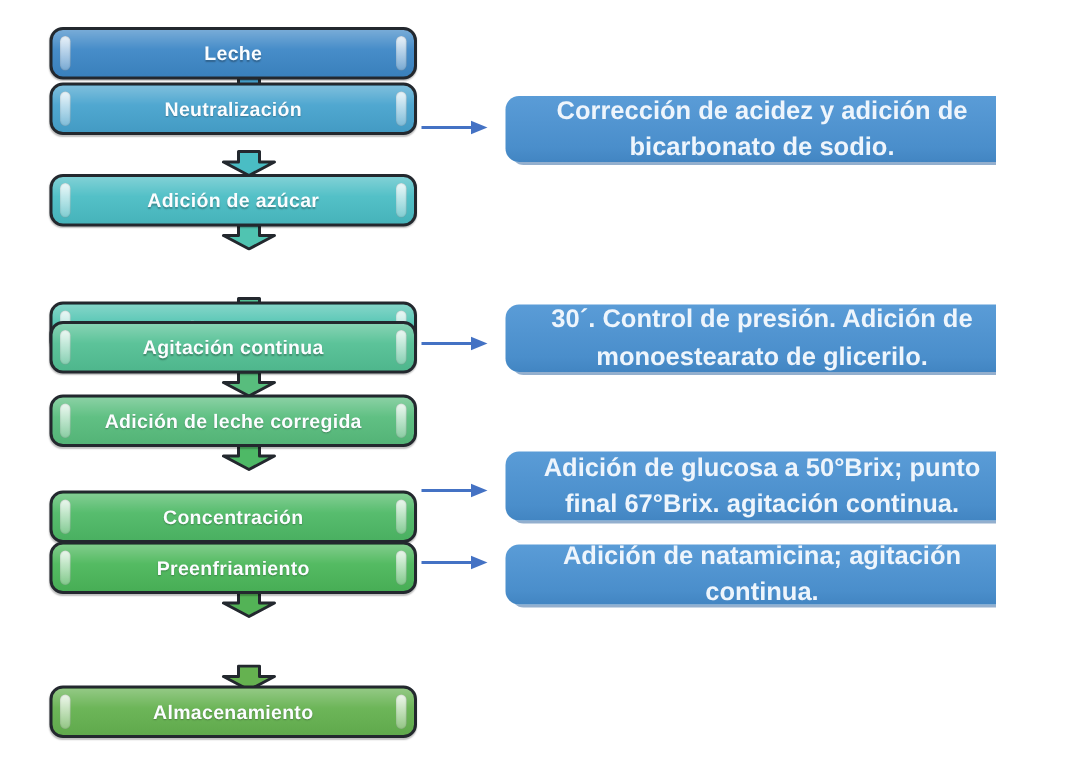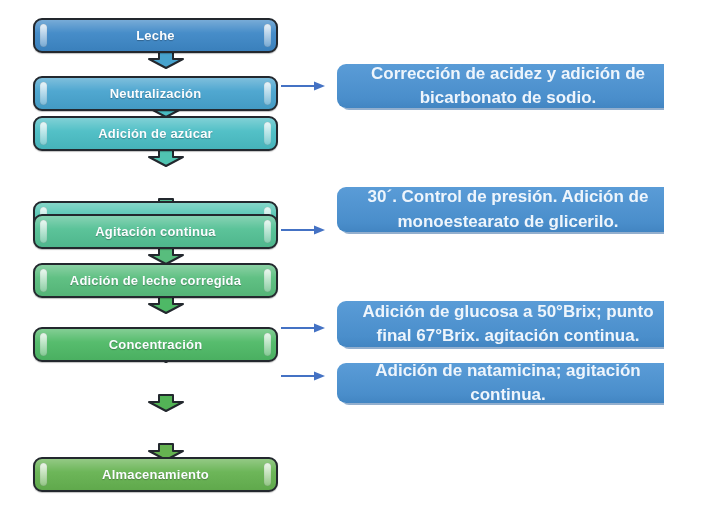--- a/index.html
+++ b/index.html
@@ -45,21 +45,21 @@
 
 <div id="page">
     <div class="flow-box" style="top: 18px; background-color: rgb(61, 135, 198);">
       <span class="gloss left"></span>
       <span class="flow-label">Leche</span>
       <span class="gloss right"></span>
     </div>
     <div class="down-arrow" style="left: 147px; top: 51px;"><svg width="38" height="18" viewBox="0 0 38 18">
         <path d="M12 1 H26 V8 H36 L19 17 L2 8 H12 Z" fill="#47a3ce" stroke="#23282e" stroke-width="2" stroke-linejoin="round"></path>
       </svg></div>
-    <div class="flow-box" style="top: 76px; background-color: rgb(71, 163, 206);">
+    <div class="flow-box" style="top: 55px; background-color: rgb(71, 163, 206);">
       <span class="gloss left"></span>
       <span class="flow-label">Neutralización</span>
       <span class="gloss right"></span>
     </div>
     <div class="down-arrow" style="left: 147px; top: 100px;"><svg width="38" height="18" viewBox="0 0 38 18">
         <path d="M12 1 H26 V8 H36 L19 17 L2 8 H12 Z" fill="#4abdc4" stroke="#23282e" stroke-width="2" stroke-linejoin="round"></path>
       </svg></div>
     <div class="flow-box" style="top: 116px; background-color: rgb(74, 189, 196);">
       <span class="gloss left"></span>
       <span class="flow-label">Adición de azúcar</span>
@@ -93,39 +93,44 @@
         <path d="M12 1 H26 V8 H36 L19 17 L2 8 H12 Z" fill="#4eb966" stroke="#23282e" stroke-width="2" stroke-linejoin="round"></path>
       </svg></div>
     <div class="flow-box" style="top: 327px; background-color: rgb(78, 185, 102);">
       <span class="gloss left"></span>
       <span class="flow-label">Concentración</span>
       <span class="gloss right"></span>
     </div>
     <div class="down-arrow" style="left: 147px; top: 345px;"><svg width="38" height="18" viewBox="0 0 38 18">
         <path d="M12 1 H26 V8 H36 L19 17 L2 8 H12 Z" fill="#4bb75a" stroke="#23282e" stroke-width="2" stroke-linejoin="round"></path>
       </svg></div>
+    <div class="flow-box" style="top: 361px; background-color: rgb(75, 183, 90);">
+      <span class="gloss left"></span>
+      <span class="flow-label">Preenfriamiento</span>
+      <span class="gloss right"></span>
+    </div>
     <div class="down-arrow" style="left: 147px; top: 394px;"><svg width="38" height="18" viewBox="0 0 38 18">
         <path d="M12 1 H26 V8 H36 L19 17 L2 8 H12 Z" fill="#53b356" stroke="#23282e" stroke-width="2" stroke-linejoin="round"></path>
       </svg></div>
     <div class="down-arrow" style="left: 147px; top: 443px;"><svg width="38" height="18" viewBox="0 0 38 18">
         <path d="M12 1 H26 V8 H36 L19 17 L2 8 H12 Z" fill="#65b250" stroke="#23282e" stroke-width="2" stroke-linejoin="round"></path>
       </svg></div>
     <div class="flow-box" style="top: 457px; background-color: rgb(101, 178, 80);">
       <span class="gloss left"></span>
       <span class="flow-label">Almacenamiento</span>
       <span class="gloss right"></span>
     </div>
     <div class="callout" style="top: 64px; height: 44px;">
       <div class="callout-text">Corrección de acidez y adición de bicarbonato de sodio.</div>
     </div>
     <div class="connector" style="left: 280px; top: 78px;"><svg width="46" height="12" viewBox="0 0 46 12">
         <line x1="1" y1="6" x2="35" y2="6" stroke="#4472c4" stroke-width="2"></line>
         <polygon points="34,1.5 45,6 34,10.5" fill="#4472c4"></polygon>
       </svg></div>
-    <div class="callout" style="top: 187px; height: 45px;">
+    <div class="callout" style="top: 203px; height: 45px;">
       <div class="callout-text">30´. Control de presión. Adición de monoestearato de glicerilo.</div>
     </div>
     <div class="connector" style="left: 280px; top: 222px;"><svg width="46" height="12" viewBox="0 0 46 12">
         <line x1="1" y1="6" x2="35" y2="6" stroke="#4472c4" stroke-width="2"></line>
         <polygon points="34,1.5 45,6 34,10.5" fill="#4472c4"></polygon>
       </svg></div>
     <div class="callout" style="top: 301px; height: 46px;">
       <div class="callout-text">Adición de glucosa a 50°Brix; punto final 67°Brix. agitación continua.</div>
     </div>
     <div class="connector" style="left: 280px; top: 320px;"><svg width="46" height="12" viewBox="0 0 46 12">

